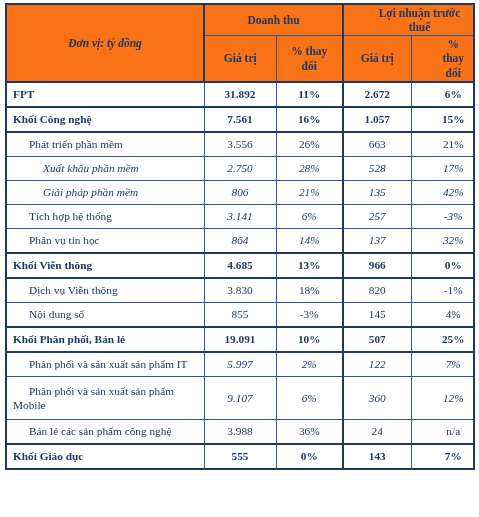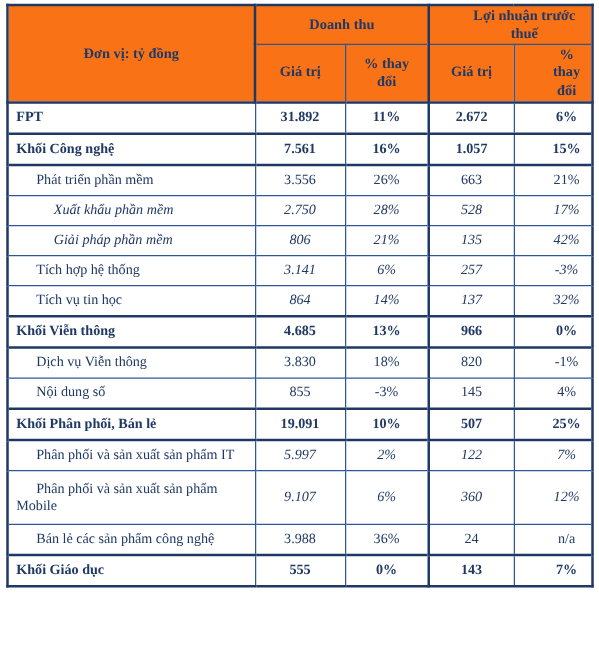--- a/index.html
+++ b/index.html
@@ -49,20 +49,21 @@
   thead th {
     background: #f97316;
     text-align: center;
     font-weight: bold;
     font-size: 11.5px;
     padding-top: 3px;
     padding-bottom: 3px;
   }
   thead th.unit-cell {
     height: 76px;
+    font-style: italic;
   }
   thead th.grp {
     height: 30px;
   }
   thead th.sub {
     height: 44px;
   }
   thead th.border-strong-b {
     border-bottom: 2px solid #1f3864;
   }
@@ -168,21 +169,21 @@
           <td class="num">42%</td>
         </tr>
         <tr class="lvl-1 italic-nums">
           <td class="label">Tích hợp hệ thống</td>
           <td class="num">3.141</td>
           <td class="num" style="border-right: 2px solid rgb(31, 56, 100);">6%</td>
           <td class="num">257</td>
           <td class="num">-3%</td>
         </tr>
         <tr class="lvl-1 italic-nums">
-          <td class="label">Tích vụ tin học</td>
+          <td class="label">Phân vụ tin học</td>
           <td class="num">864</td>
           <td class="num" style="border-right: 2px solid rgb(31, 56, 100); margin-top: 12px;">14%</td>
           <td class="num">137</td>
           <td class="num">32%</td>
         </tr>
         <tr class="lvl-section rule-top">
           <td class="label">Khối Viễn thông</td>
           <td class="num">4.685</td>
           <td class="num" style="border-right: 2px solid rgb(31, 56, 100);">13%</td>
           <td class="num">966</td>

